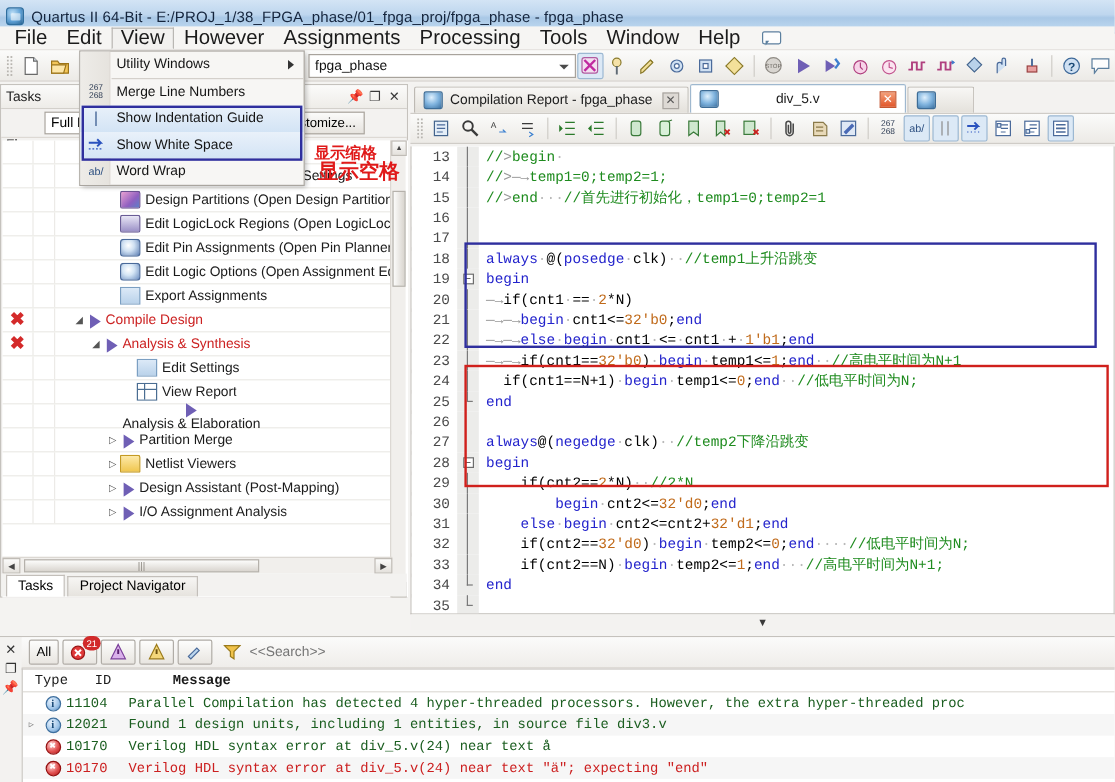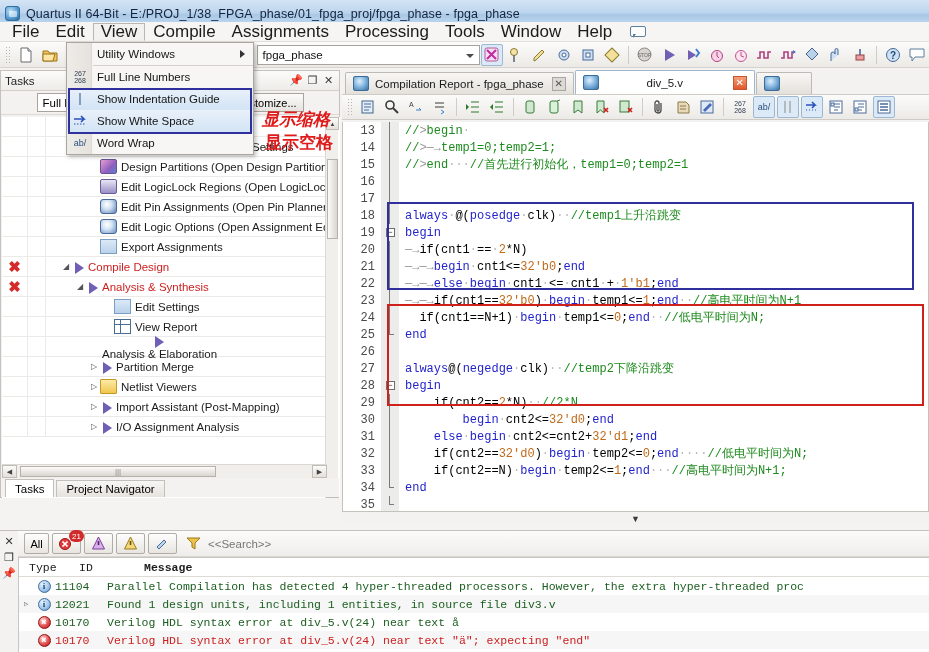--- a/index.html
+++ b/index.html
@@ -394,21 +394,21 @@
 
   <div class="titlebar">
     <div class="title-icon"></div>
     <div class="title-text">Quartus II 64-Bit - E:/PROJ_1/38_FPGA_phase/01_fpga_proj/fpga_phase - fpga_phase</div>
   </div>
 
   <div class="menubar">
     <div class="menu-item">File</div>
     <div class="menu-item">Edit</div>
     <div class="menu-item active">View</div>
-    <div class="menu-item">Compile</div>
+    <div class="menu-item">However</div>
     <div class="menu-item">Assignments</div>
     <div class="menu-item">Processing</div>
     <div class="menu-item">Tools</div>
     <div class="menu-item">Window</div>
     <div class="menu-item">Help</div>
     <div class="menu-note-icon"></div>
   </div>
 
   <div class="toolbar">
     <div class="grip"></div>
@@ -732,21 +732,21 @@
               <span class="tico ico-folder"></span>
               <span class="tlabel">Netlist Viewers</span>
             </div>
           </div>
           <div class="trow">
             <div class="tcol-status"></div>
             <div class="tcol-gut"></div>
             <div class="tcell" style="padding-left: 42px;">
               <span class="twist">▷</span>
               <span class="tico ico-play"></span>
-              <span class="tlabel">Import Assistant (Post-Mapping)</span>
+              <span class="tlabel">Design Assistant (Post-Mapping)</span>
             </div>
           </div>
           <div class="trow">
             <div class="tcol-status"></div>
             <div class="tcol-gut"></div>
             <div class="tcell" style="padding-left: 42px;">
               <span class="twist">▷</span>
               <span class="tico ico-play"></span>
               <span class="tlabel">I/O Assignment Analysis</span>
             </div>
@@ -1045,21 +1045,21 @@
       <span class="dd-ico"></span>
       <span>Utility Windows</span>
       <span class="submenu-arrow"></span>
     </div>
     <div class="dd-sep"></div>
 
     <div class="dd-item">
       <span class="dd-ico">
           <span class="lnico">267<br>268</span>
         </span>
-      <span>Full Line Numbers</span>
+      <span>Merge Line Numbers</span>
     </div>
 
     <div class="dd-item hl">
       <span class="dd-ico">
         <svg width="12" height="14" viewBox="0 0 12 14">
             <path d="M6 1v12" stroke="#4a6a9a" stroke-width="1.2"></path>
           </svg>
       </span>
       <span>Show Indentation Guide</span>
     </div>
@@ -1078,17 +1078,17 @@
       <span class="dd-ico">
           <span class="abslash">ab/</span>
         </span>
       <span>Word Wrap</span>
     </div>
 
     <div class="dd-highlight-box" style="top:45px; height:46px;"></div>
   </div>
 
   <div id="annots">
-      <div class="annot" style="left: 262px; top: 108px; font-size: 17px; font-style: italic;">显示缩格</div>
+      <div class="annot" style="left: 262px; top: 119px; font-size: 13px;">显示缩格</div>
       <div class="annot" style="left: 265px; top: 131px; font-size: 17px;">显示空格</div>
     </div>
 
 </div>
 
 </body></html>

